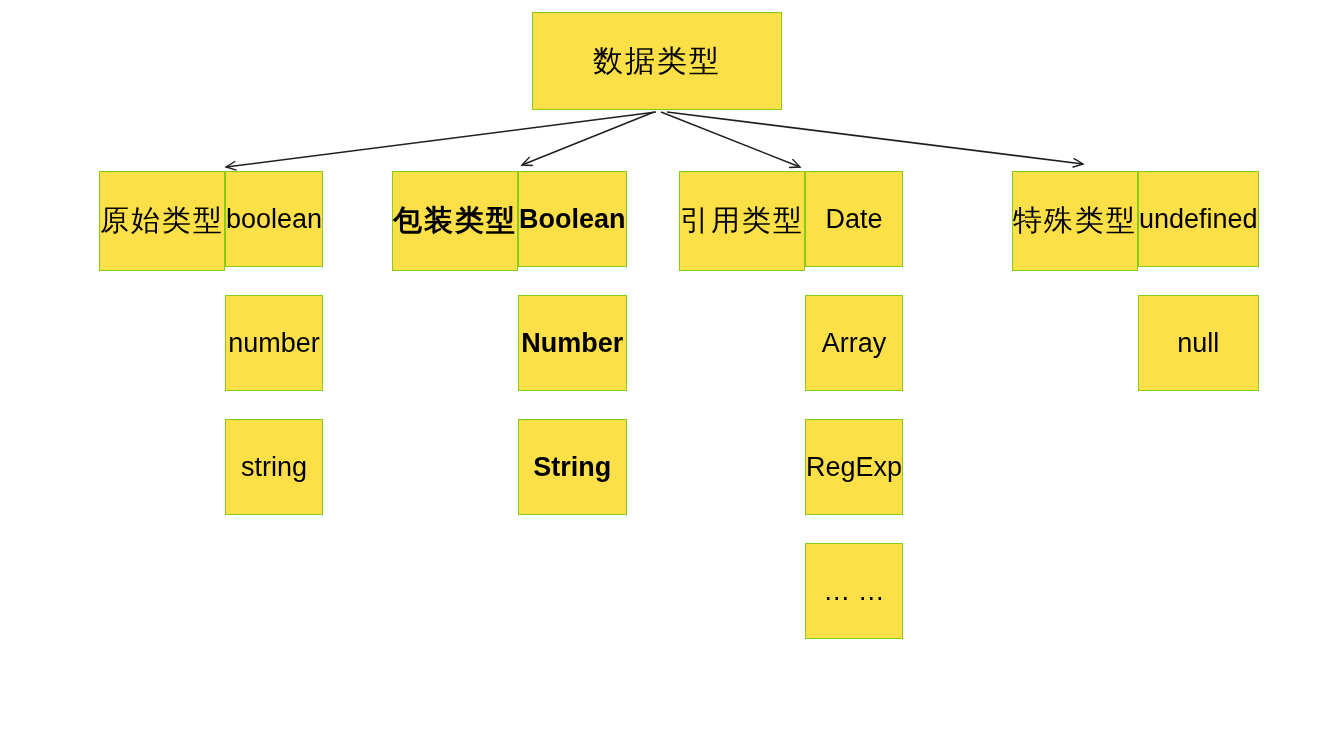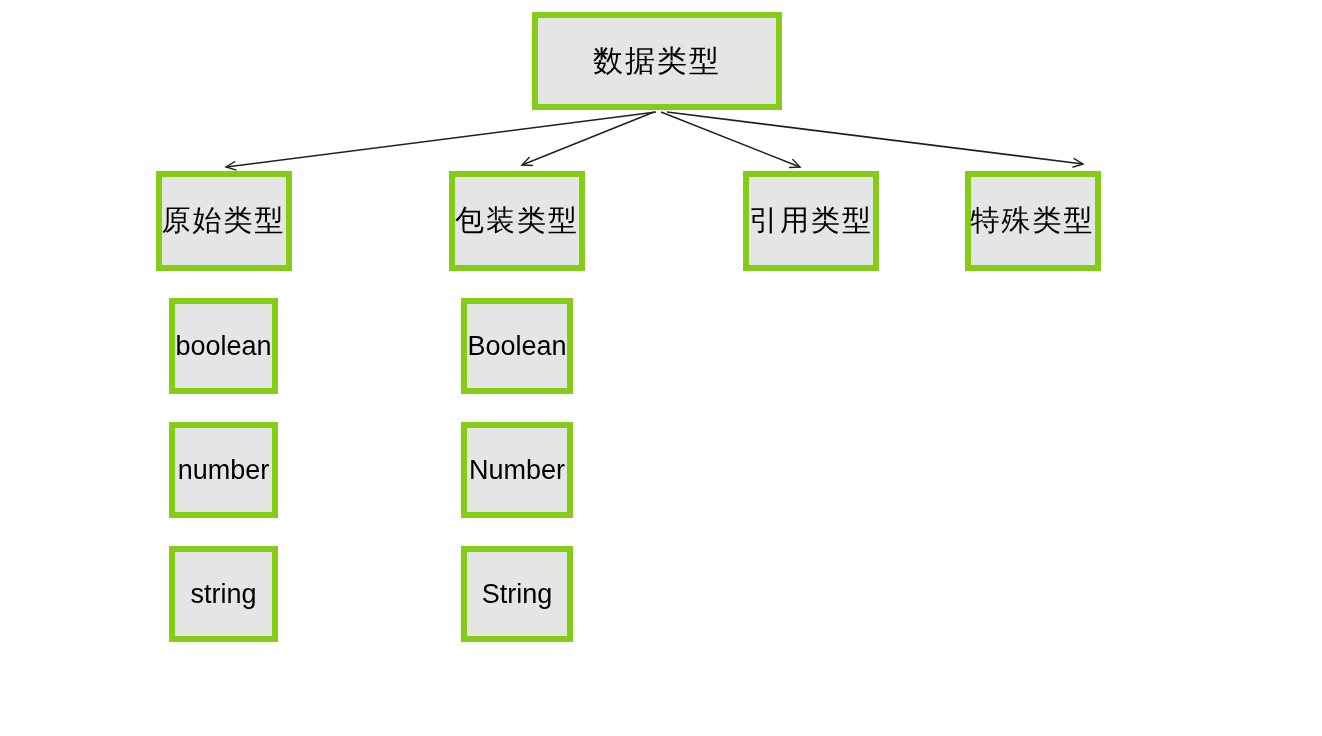--- a/index.html
+++ b/index.html
@@ -17,48 +17,47 @@
   }
   .arrow-layer {
     position: absolute;
     left: 0; top: 0;
     width: 1322px;
     height: 736px;
     pointer-events: none;
   }
   .node {
     box-sizing: border-box;
-    border: 6px solid #84cc16;
-    background: #e5e5e5;
+    border: 1px solid #84cc16;
+    background: #fde047;
     color: #000000;
     display: flex;
     align-items: center;
     justify-content: center;
     text-align: center;
   }
   .root-node {
     position: absolute;
     left: 532px;
     top: 12px;
     width: 250px;
     height: 98px;
     font-size: 30px;
     letter-spacing: 2px;
   }
   .column {
     position: absolute;
     top: 171px;
     display: flex;
-    flex-direction: column;
-    align-items: center;
+    flex-direction: row;
   }
   .col-0 { left: 99px;  width: 249px; }
-  .col-1 { left: 392px; width: 250px; }
+  .col-1 { left: 392px; width: 250px; font-weight: bold; }
   .col-2 { left: 679px; width: 264px; }
-  .col-3 { left: 908px; width: 249px; }
+  .col-3 { left: 1012px; width: 249px; }
   .header-node {
     height: 100px;
     font-size: 29px;
     letter-spacing: 2px;
     margin-bottom: 27px;
     flex: none;
   }
   .children {
     display: flex;
     flex-direction: column;
@@ -102,19 +101,29 @@
     <div class="node header-node">包装类型</div>
     <div class="children">
         <div class="node child-node">Boolean</div>
         <div class="node child-node">Number</div>
         <div class="node child-node">String</div>
       </div>
   </div>
 
   <div class="column col-2">
     <div class="node header-node">引用类型</div>
+    <div class="children">
+        <div class="node child-node">Date</div>
+        <div class="node child-node">Array</div>
+        <div class="node child-node">RegExp</div>
+        <div class="node child-node">… …</div>
+      </div>
   </div>
 
   <div class="column col-3">
     <div class="node header-node">特殊类型</div>
+    <div class="children">
+        <div class="node child-node">undefined</div>
+        <div class="node child-node">null</div>
+      </div>
   </div>
 
 </div>
 
 </body></html>

